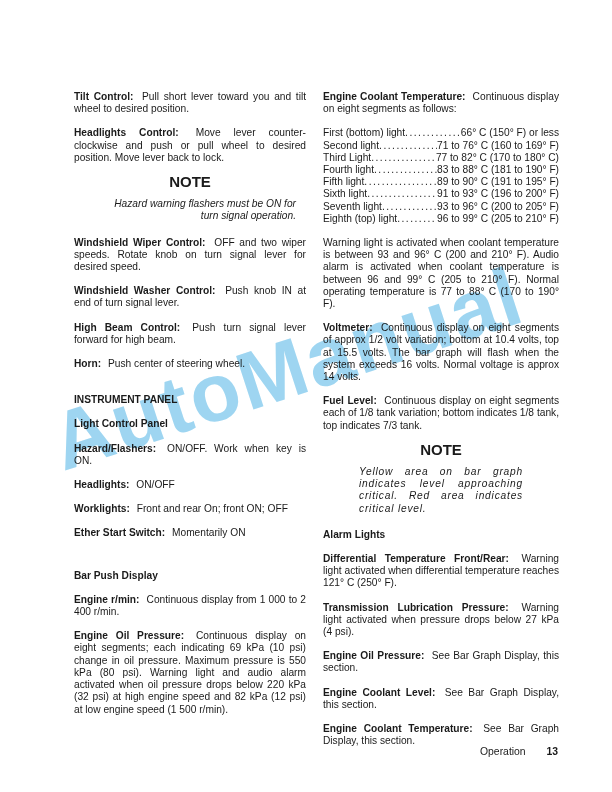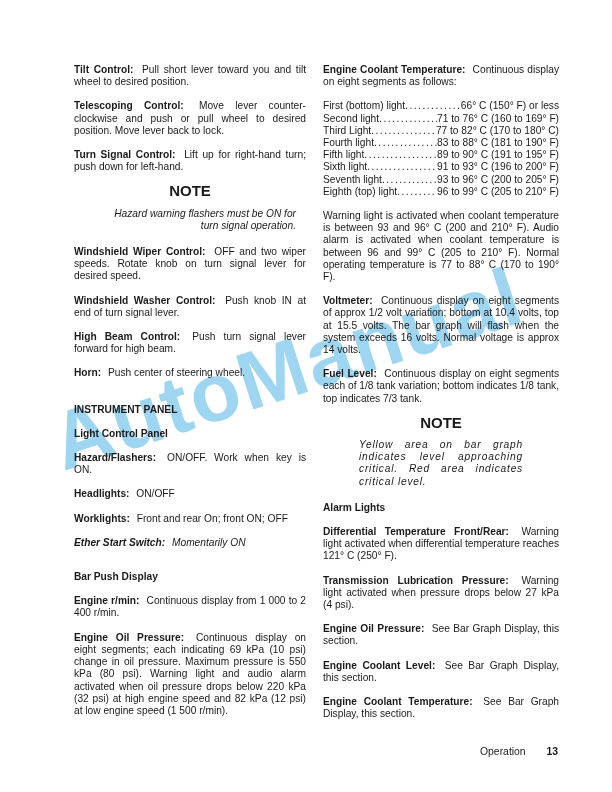--- a/index.html
+++ b/index.html
@@ -1,20 +1,20 @@
 <!DOCTYPE html>
 <html><head>
   <meta charset="utf-8">
   <style>
     html, body { margin: 0; padding: 0; }
     body {
       width: 612px; height: 792px; background: #ffffff; position: relative; overflow: hidden;
       font-family: "Liberation Sans", sans-serif; color: #1a1a1a;
     }
-    .col { position: absolute; top: 64px; font-size: 10.2px; line-height: 12.2px; }
+    .col { position: absolute; top: 91px; font-size: 10.2px; line-height: 12.2px; }
     .col.left { left: 74px; width: 232px; }
     .col.right { left: 323px; width: 236px; }
     p { margin: 0 0 12px 0; text-align: justify; }
     .lbl { font-weight: bold; margin-right: 4px; }
     .note-h { font-weight: bold; text-align: center; margin: 4px 0 10px 0; font-size: 15px; }
     .note-b { font-style: italic; margin: 0 10px 14px 34px; text-align: right; }
     .note-b.right { margin: 0 36px 14px 36px; letter-spacing: 0.8px; text-align: justify; }
     .sect { font-weight: bold; margin: 4px 0 12px 0; }
     .temp-list { margin: 0 0 12px 0; }
     .temp-row { display: flex; white-space: nowrap; height: 12.2px; }
@@ -30,38 +30,37 @@
       letter-spacing: 2px; pointer-events: none; white-space: nowrap;
     }
   </style>
 </head>
 <body>
 
 <div class="watermark">AutoManual</div>
 
 <div class="col left">
   <p><span class="lbl">Tilt Control:</span> <span>Pull short lever toward you and tilt wheel to desired position.</span></p>
-  <p><span class="lbl">Telescoping Control:</span> <span>Move lever counter-clockwise and push or pull wheel to desired position. Move lever back to lock.</span></p>
-  <p><span class="lbl">Turn Signal Control:</span> <span>Lift up for right-hand turn; push down for left-hand.</span></p>
+  <p><span class="lbl">Headlights Control:</span> <span>Move lever counter-clockwise and push or pull wheel to desired position. Move lever back to lock.</span></p>
 
   <div class="note-h">NOTE</div>
   <div class="note-b">Hazard warning flashers must be ON for turn signal operation.</div>
 
   <p><span class="lbl">Windshield Wiper Control:</span> <span>OFF and two wiper speeds. Rotate knob on turn signal lever for desired speed.</span></p>
   <p><span class="lbl">Windshield Washer Control:</span> <span>Push knob IN at end of turn signal lever.</span></p>
   <p><span class="lbl">High Beam Control:</span> <span>Push turn signal lever forward for high beam.</span></p>
   <p style="margin-bottom:24px;"><span class="lbl">Horn:</span> <span>Push center of steering wheel.</span></p>
 
   <div class="sect">INSTRUMENT PANEL</div>
   <div class="sect">Light Control Panel</div>
 
   <p><span class="lbl">Hazard/Flashers:</span> <span>ON/OFF. Work when key is ON.</span></p>
   <p><span class="lbl">Headlights:</span> <span>ON/OFF</span></p>
   <p><span class="lbl">Worklights:</span> <span>Front and rear On; front ON; OFF</span></p>
-  <p style="margin-bottom:22px;font-style:italic;"><span class="lbl">Ether Start Switch:</span> <span>Momentarily ON</span></p>
+  <p style="margin-bottom:30px;"><span class="lbl">Ether Start Switch:</span> <span>Momentarily ON</span></p>
 
   <div class="sect">Bar Push Display</div>
   <p><span class="lbl">Engine r/min:</span> <span>Continuous display from 1 000 to 2 400 r/min.</span></p>
   <p><span class="lbl">Engine Oil Pressure:</span> <span>Continuous display on eight segments; each indicating 69 kPa (10 psi) change in oil pressure. Maximum pressure is 550 kPa (80 psi). Warning light and audio alarm activated when oil pressure drops below 220 kPa (32 psi) at high engine speed and 82 kPa (12 psi) at low engine speed (1 500 r/min).</span></p>
 </div>
 
 <div class="col right">
   <p><span class="lbl">Engine Coolant Temperature:</span> <span>Continuous display on eight segments as follows:</span></p>
 
   <div class="temp-list">

